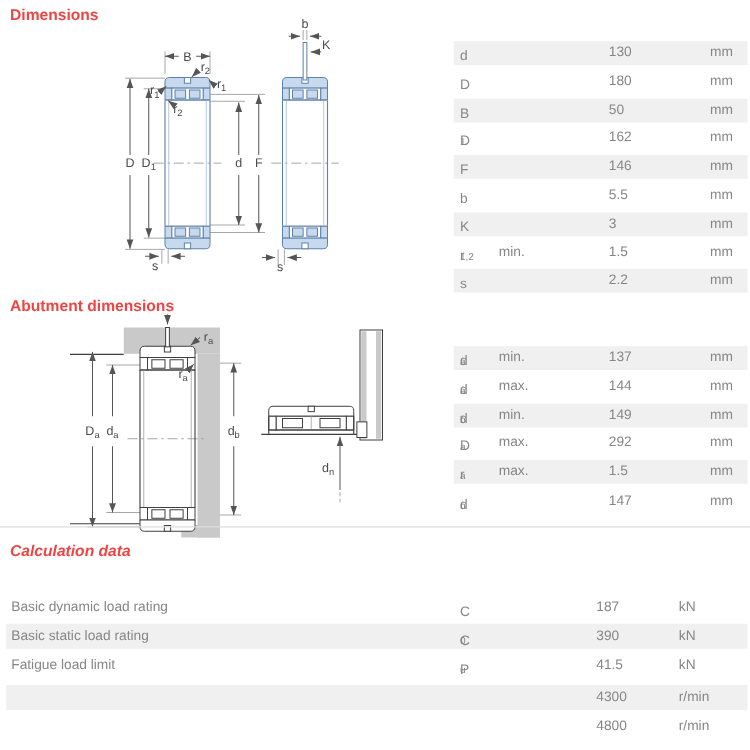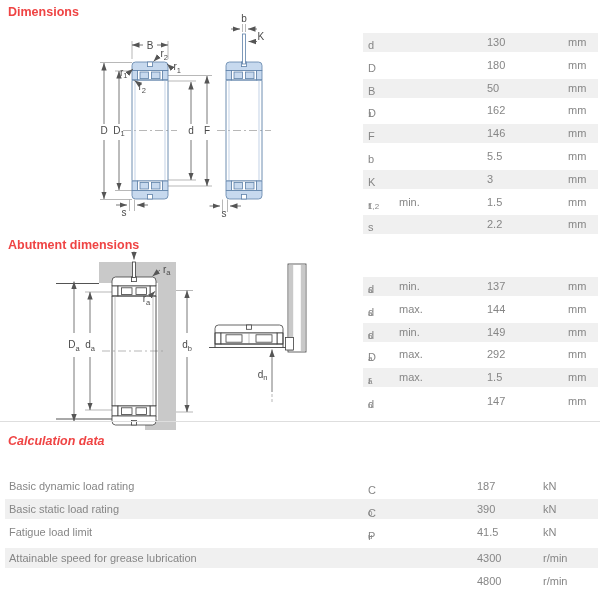--- a/index.html
+++ b/index.html
@@ -301,21 +301,20 @@
     <span class="c-val2">390</span>
     <span class="c-unit2">kN</span>
   </div>
   <div class="crow">
     <span class="c-label">Fatigue load limit</span>
     <span class="c-sym2"><span>P</span><sub>u</sub></span>
     <span class="c-val2">41.5</span>
     <span class="c-unit2">kN</span>
   </div>
   <div class="crow alt gap-top6">
-    <span class="c-label">Attainable speed for grease lubrication</span>
     <span class="c-sym2"><span></span><sub></sub></span>
     <span class="c-val2">4300</span>
     <span class="c-unit2">r/min</span>
   </div>
   <div class="crow">
     <span class="c-sym2"><span></span><sub></sub></span>
     <span class="c-val2">4800</span>
     <span class="c-unit2">r/min</span>
   </div>
 </div>

